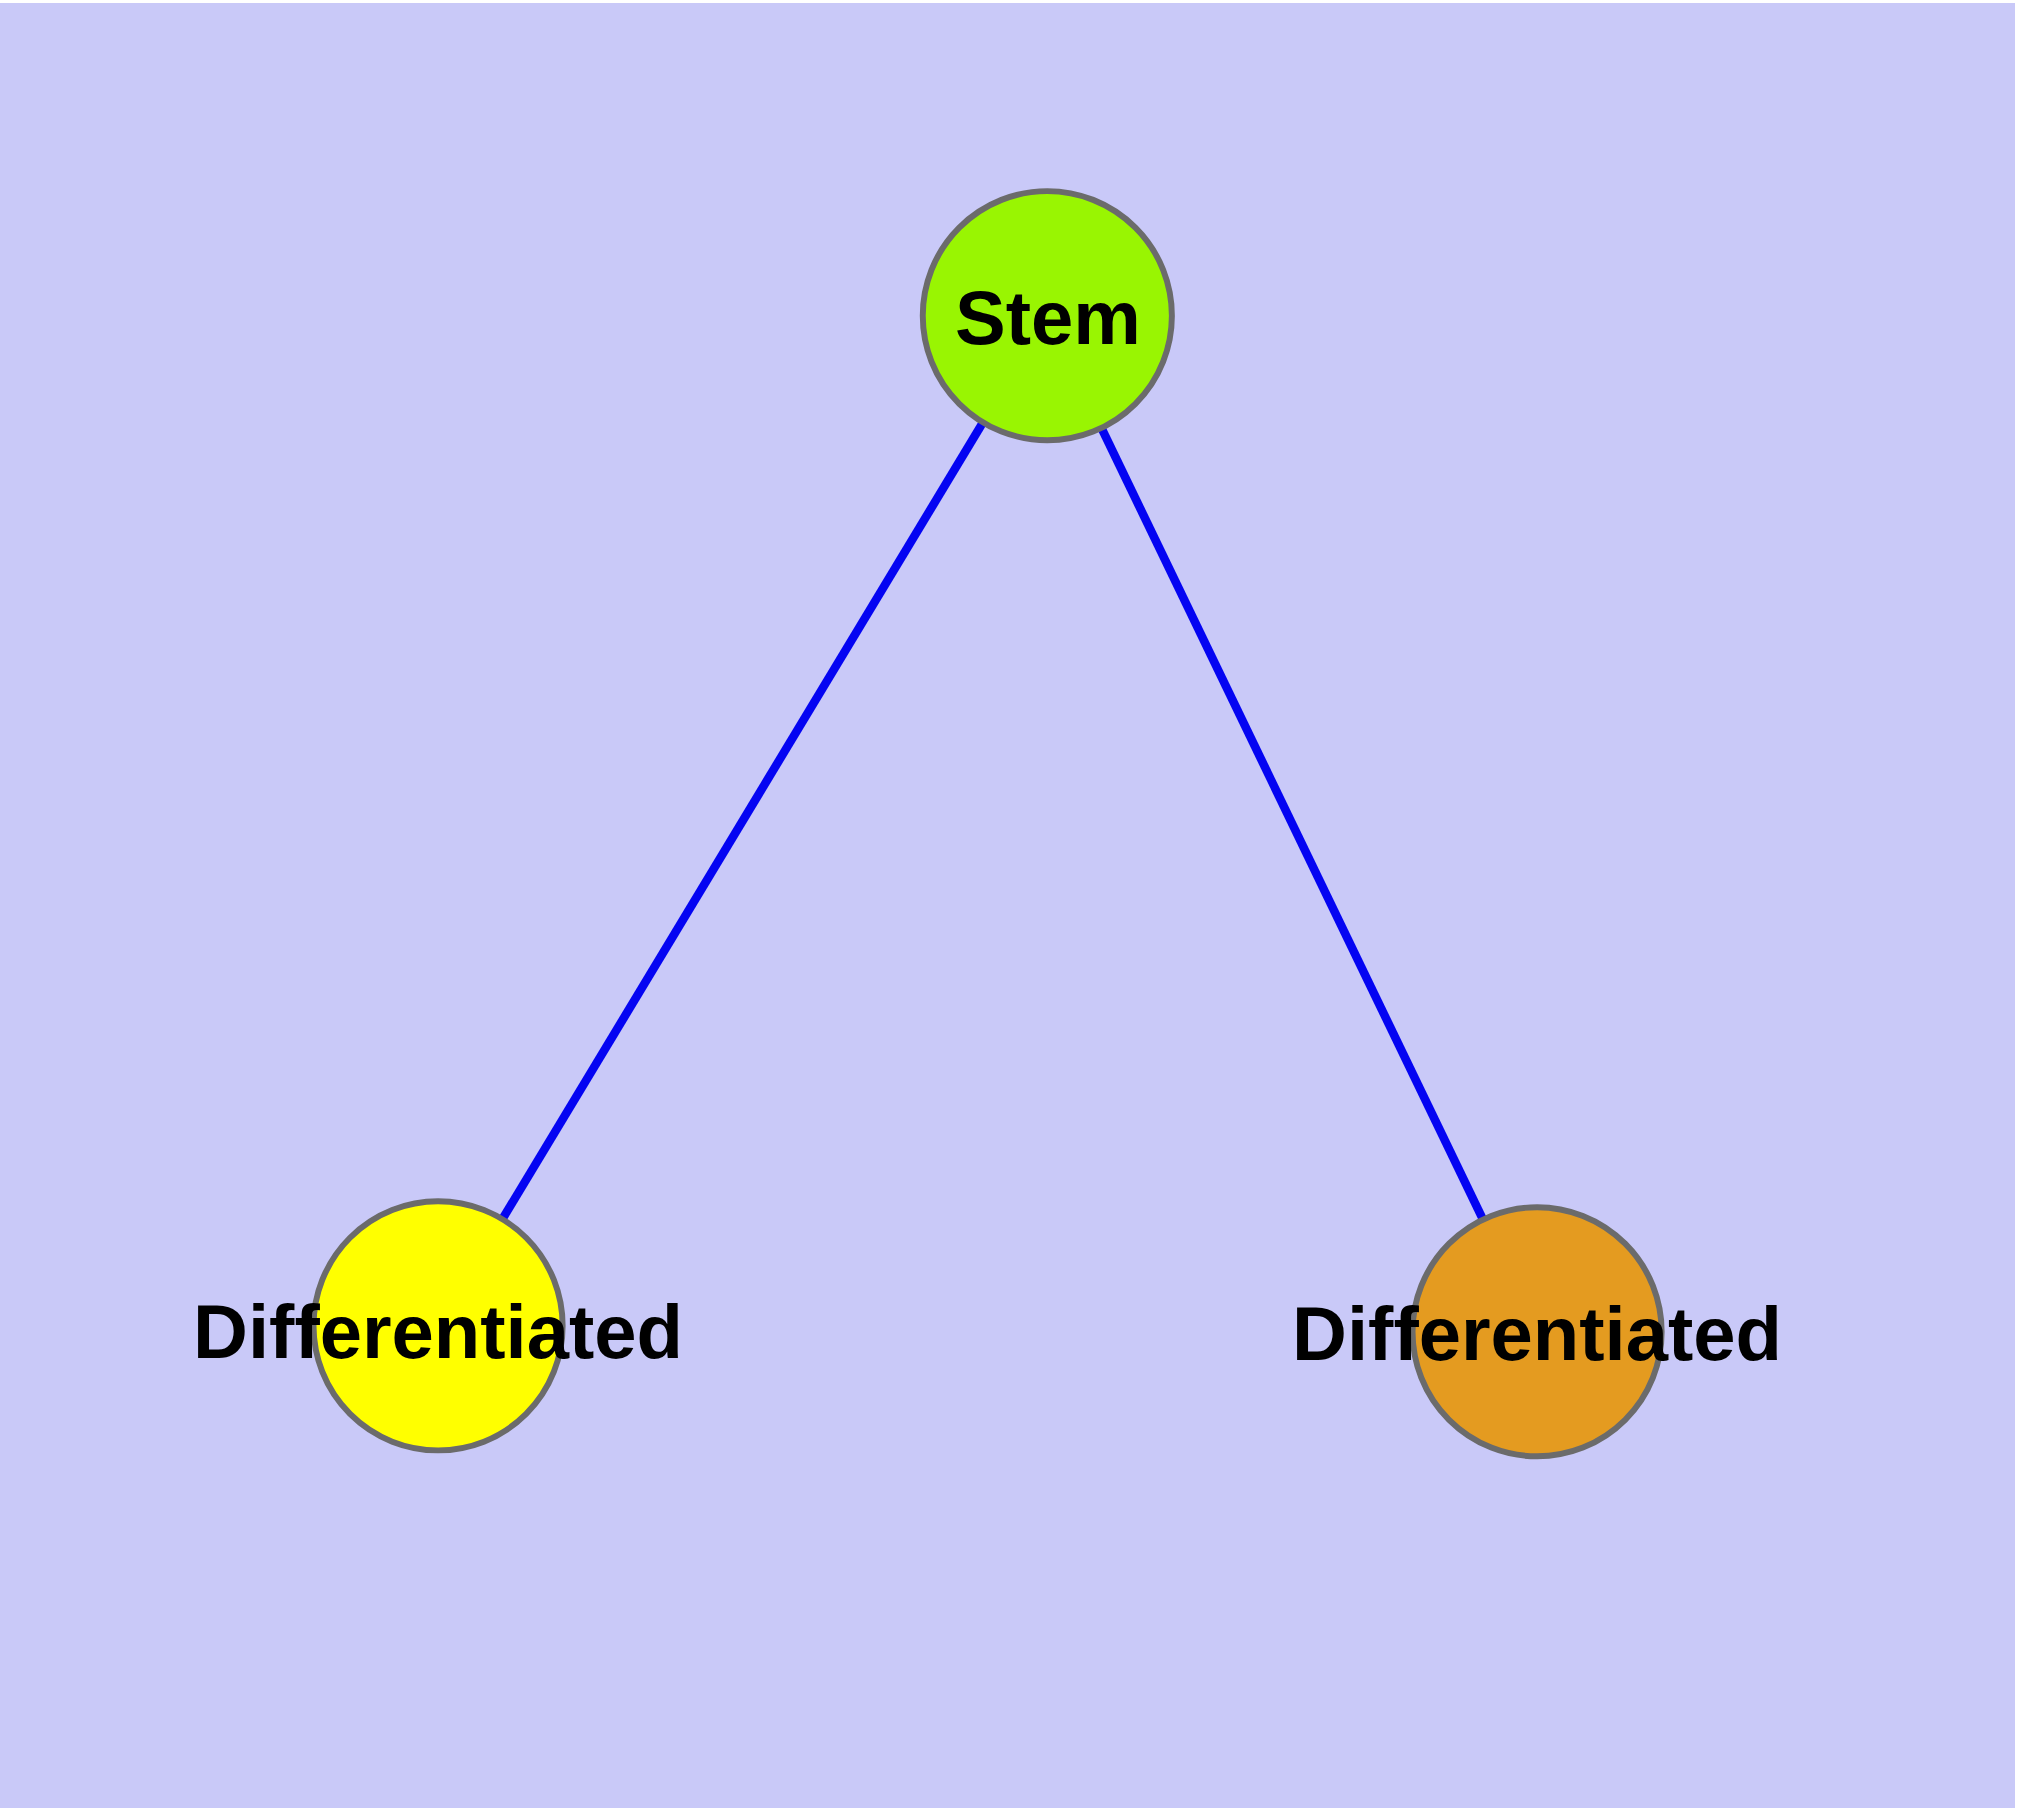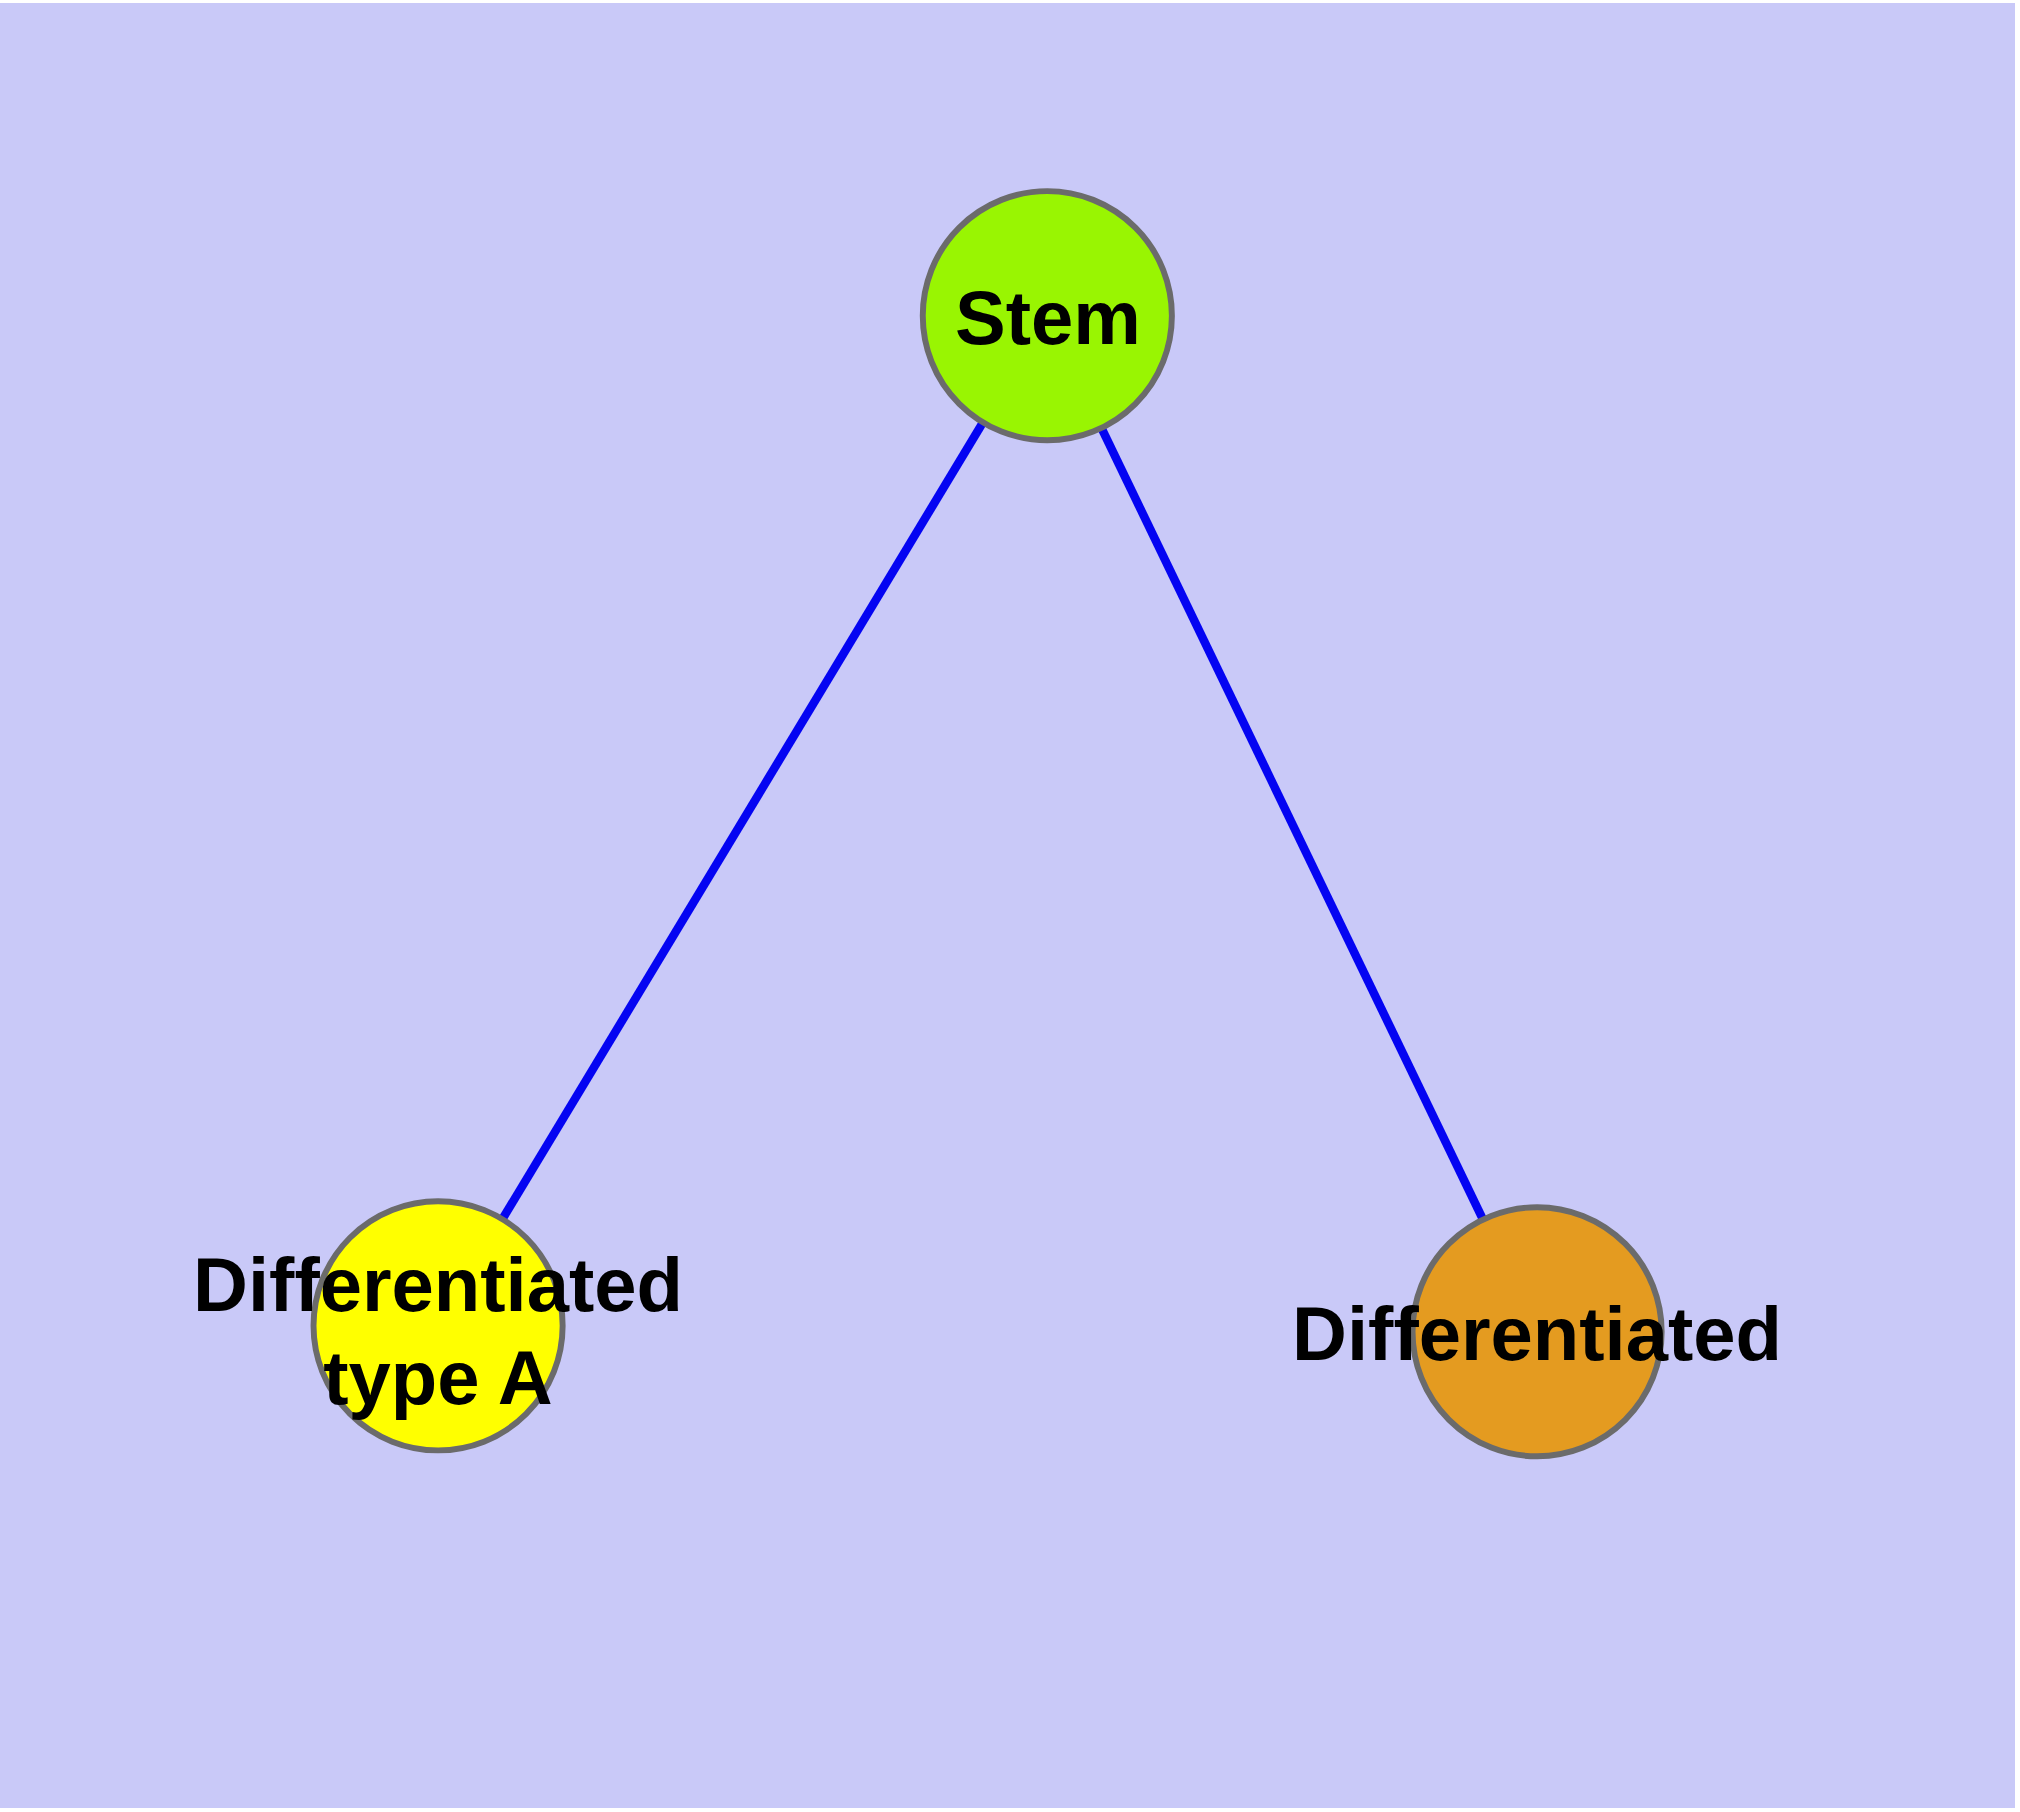--- a/index.html
+++ b/index.html
@@ -55,20 +55,19 @@
 
     <circle stroke-width="7" cx="1236" cy="369" r="147" fill="#99F502" stroke="#6B6B6B"></circle>
     <circle stroke-width="7" cx="517" cy="1561" r="147" fill="#FFFF00" stroke="#6B6B6B"></circle>
     <circle stroke-width="7" cx="1814" cy="1568" r="147" fill="#E49B20" stroke="#6B6B6B"></circle>
   </svg>
 
   <div class="node-label label-stem">Stem</div>
 
   <div class="node-label label-type-a">
     <div>Differentiated</div>
-    <div>type A</div>
   </div>
 
   <div class="node-label label-type-b">
     <div>Differentiated</div>
   </div>
 </div>
 
 
 </body></html>

